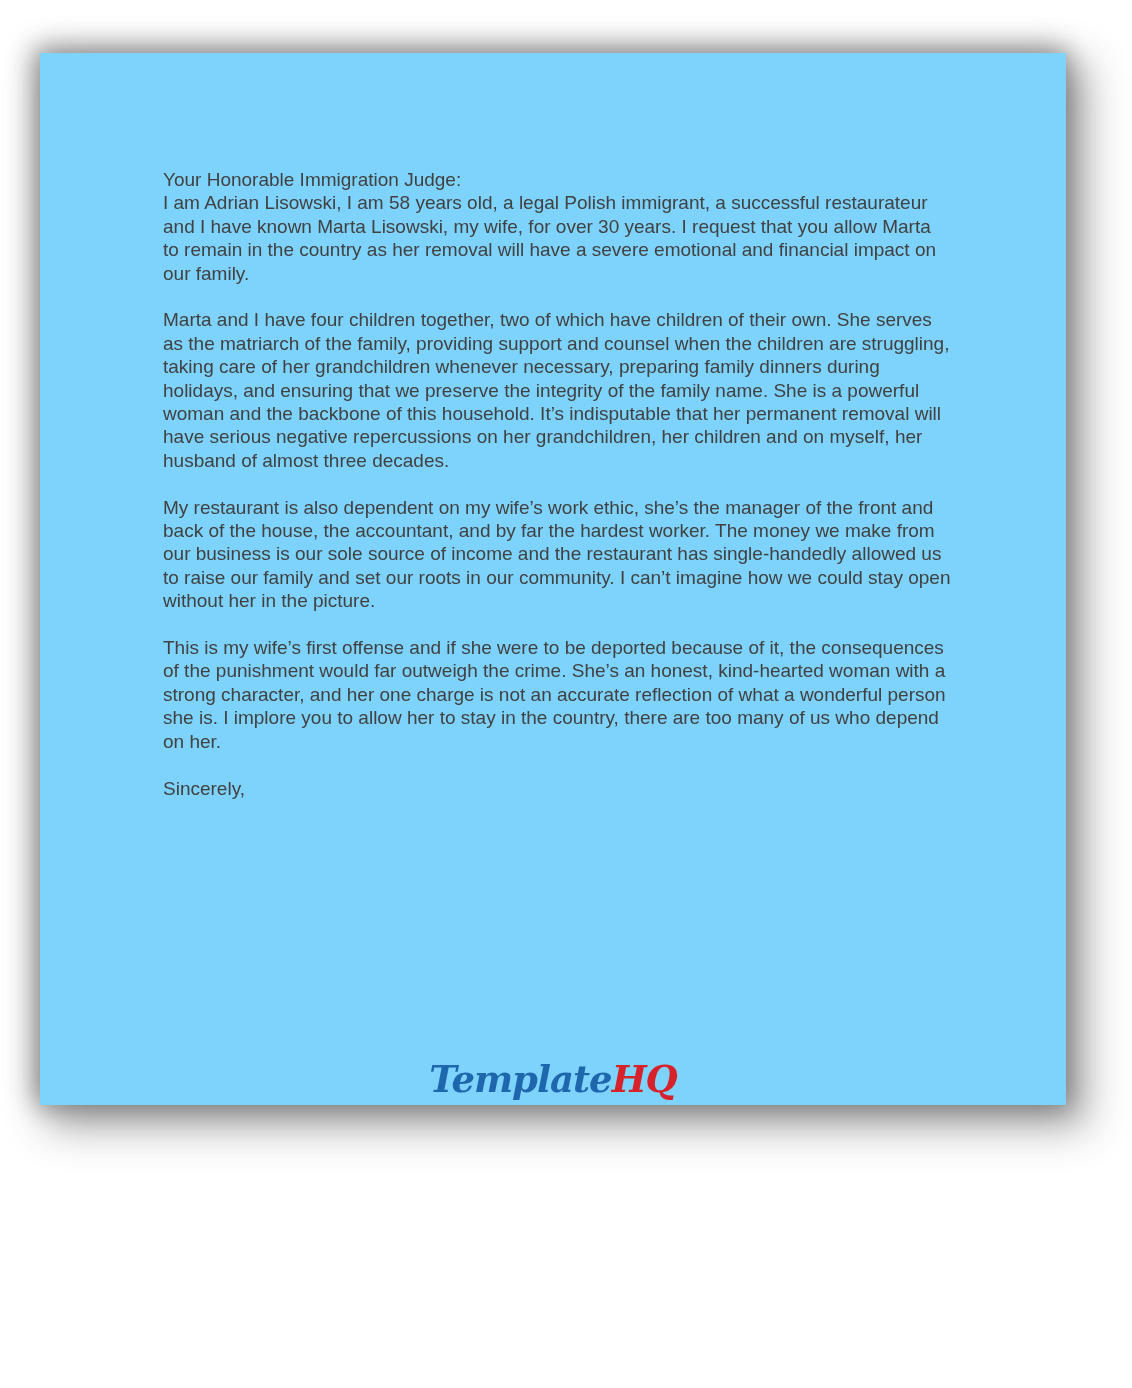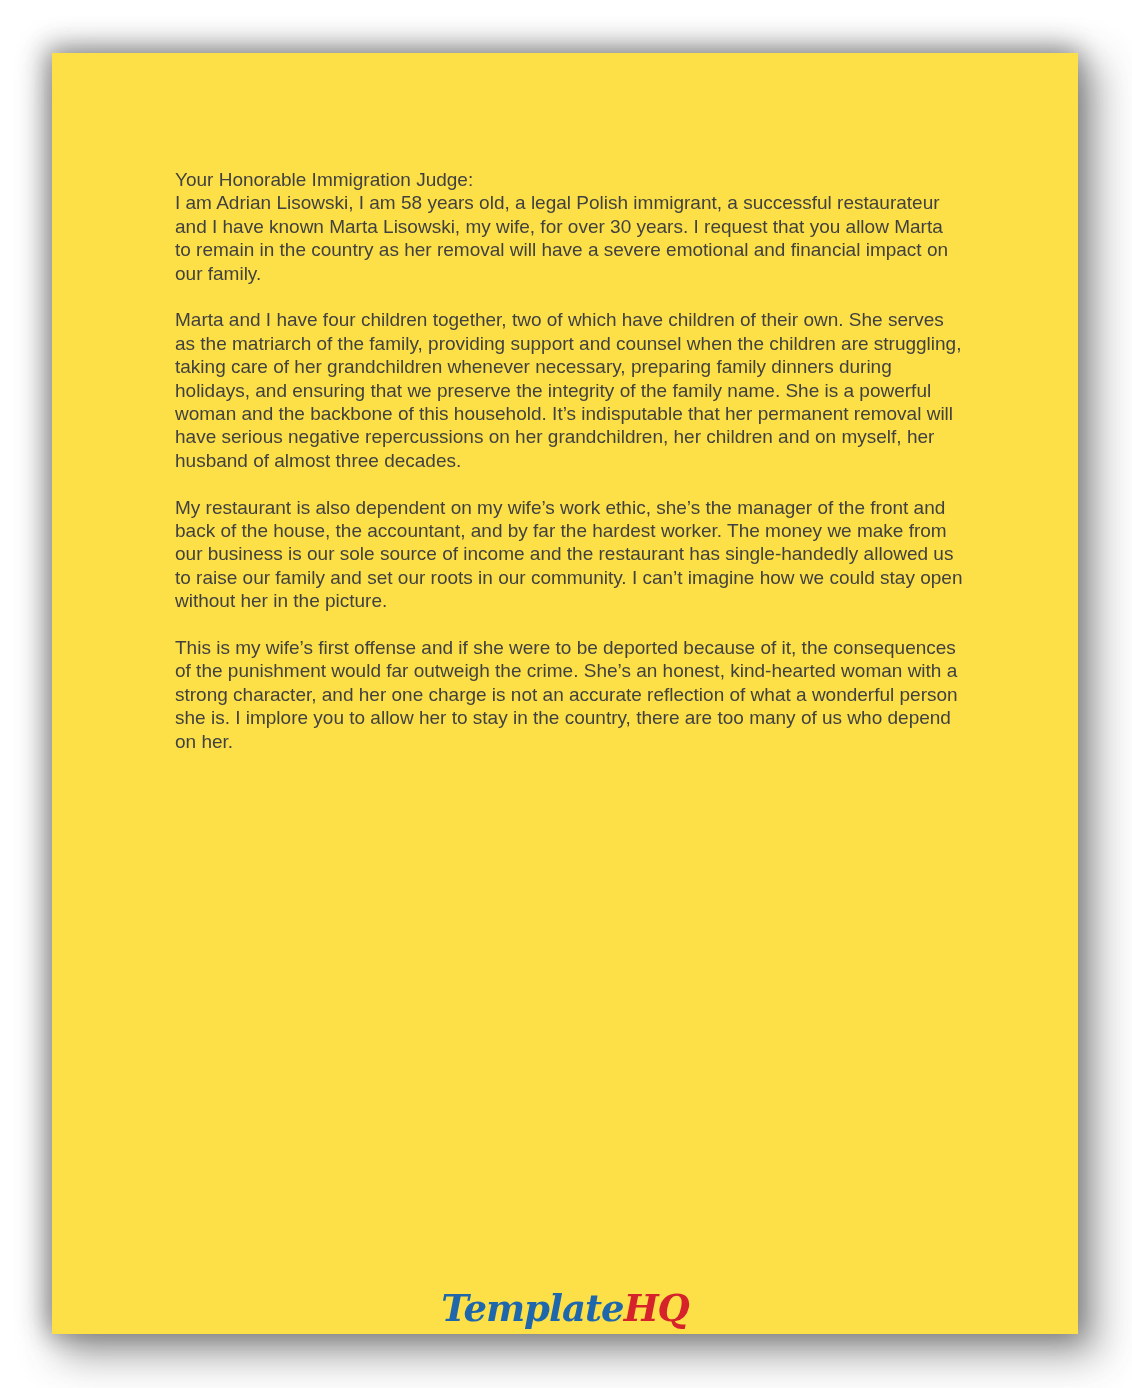--- a/index.html
+++ b/index.html
@@ -9,25 +9,25 @@
   body {
     width: 1132px;
     height: 1388px;
     background: #ffffff;
     position: relative;
     overflow: hidden;
     font-family: "Liberation Sans", sans-serif;
   }
   .page {
     position: absolute;
-    left: 52px;
+    left: 40px;
     top: 53px;
     width: 1026px;
-    height: 1281px;
-    background: #fde047;
+    height: 1052px;
+    background: #7dd3fc;
     box-shadow:
       0 0 22px 3px rgba(70,70,70,0.40),
       14px 16px 38px 6px rgba(60,60,60,0.45),
       -8px -8px 26px rgba(70,70,70,0.25);
   }
   .letter {
     position: absolute;
     left: 123px;
     top: 115px;
     width: 788px;
@@ -64,20 +64,21 @@
 
   <div class="letter">
     <p><span>Your Honorable Immigration Judge:</span><br><span>I am Adrian Lisowski, I am 58 years old, a legal Polish immigrant, a successful restaurateur and I have known Marta Lisowski, my wife, for over 30 years. I request that you allow Marta to remain in the country as her removal will have a severe emotional and financial impact on our family.</span></p>
 
     <p>Marta and I have four children together, two of which have children of their own. She serves as the matriarch of the family, providing support and counsel when the children are struggling, taking care of her grandchildren whenever necessary, preparing family dinners during holidays, and ensuring that we preserve the integrity of the family name. She is a powerful woman and the backbone of this household. It’s indisputable that her permanent removal will have serious negative repercussions on her grandchildren, her children and on myself, her husband of almost three decades.</p>
 
     <p>My restaurant is also dependent on my wife’s work ethic, she’s the manager of the front and back of the house, the accountant, and by far the hardest worker. The money we make from our business is our sole source of income and the restaurant has single-handedly allowed us to raise our family and set our roots in our community. I can’t imagine how we could stay open without her in the picture.</p>
 
     <p>This is my wife’s first offense and if she were to be deported because of it, the consequences of the punishment would far outweigh the crime. She’s an honest, kind-hearted woman with a strong character, and her one charge is not an accurate reflection of what a wonderful person she is. I implore you to allow her to stay in the country, there are too many of us who depend on her.</p>
 
+    <p>Sincerely,</p>
 
   </div>
 
   <div class="logo">
     <span class="part-primary" style="color: rgb(31, 103, 173);">Template</span><span class="part-accent" style="color: rgb(214, 35, 43);">HQ</span>
   </div>
 
 </div>
 
 </body></html>

